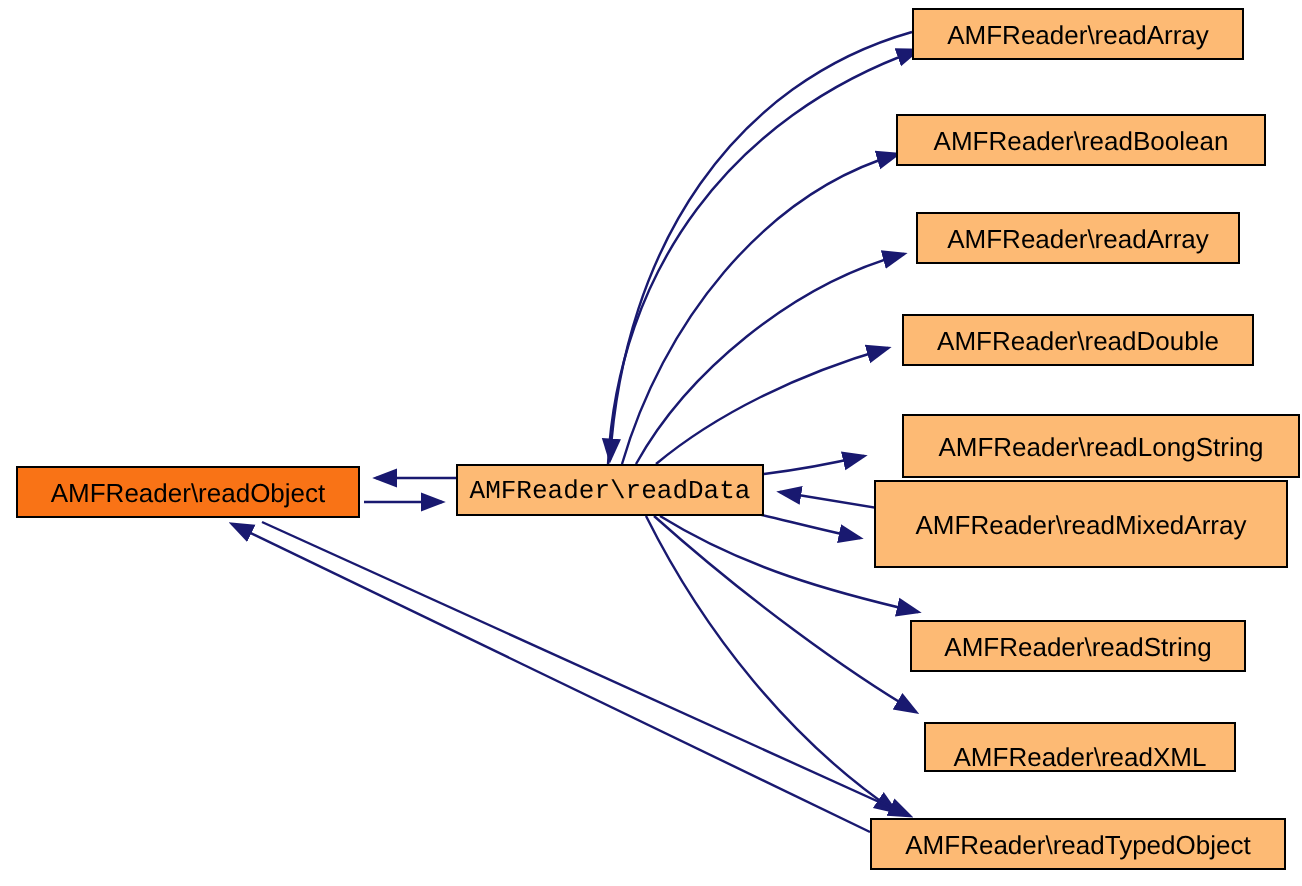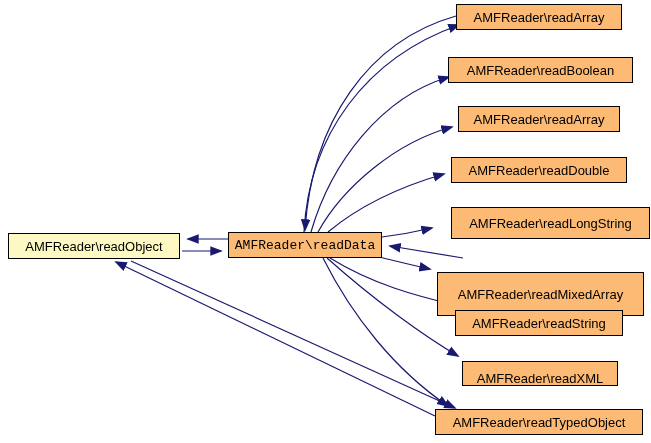--- a/index.html
+++ b/index.html
@@ -29,21 +29,21 @@
     background: #fdba74;
     display: flex;
     align-items: center;
     justify-content: center;
     white-space: nowrap;
     font-size: 13px;
     color: #000000;
     cursor: pointer;
   }
   .node.highlighted {
-    background: #fef9c3;
+    background: #f97316;
   }
   .node span {
     display: inline-block;
     line-height: 1;
   }
 </style>
 </head>
 <body>
 
 <div class="stage">
@@ -86,21 +86,21 @@
       </div>
       <div class="node" style="left: 458px; top: 106px; width: 162px; height: 26px;">
         <span>AMFReader\readArray</span>
       </div>
       <div class="node" style="left: 451px; top: 157px; width: 176px; height: 26px;">
         <span>AMFReader\readDouble</span>
       </div>
       <div class="node" style="left: 439px; top: 207px; width: 199px; height: 32px; margin-left: 12px;">
         <span>AMFReader\readLongString</span>
       </div>
-      <div class="node" style="left: 437px; top: 272px; width: 207px; height: 44px; text-align: right;">
+      <div class="node" style="left: 437px; top: 240px; width: 207px; height: 44px; text-align: right;">
         <span>AMFReader\readMixedArray</span>
       </div>
       <div class="node" style="left: 455px; top: 310px; width: 168px; height: 26px;">
         <span>AMFReader\readString</span>
       </div>
       <div class="node" style="left: 462px; top: 361px; width: 156px; height: 25px; align-items: flex-end;">
         <span>AMFReader\readXML</span>
       </div>
       <div class="node" style="left: 435px; top: 409px; width: 208px; height: 26px; align-items: center;">
         <span>AMFReader\readTypedObject</span>

